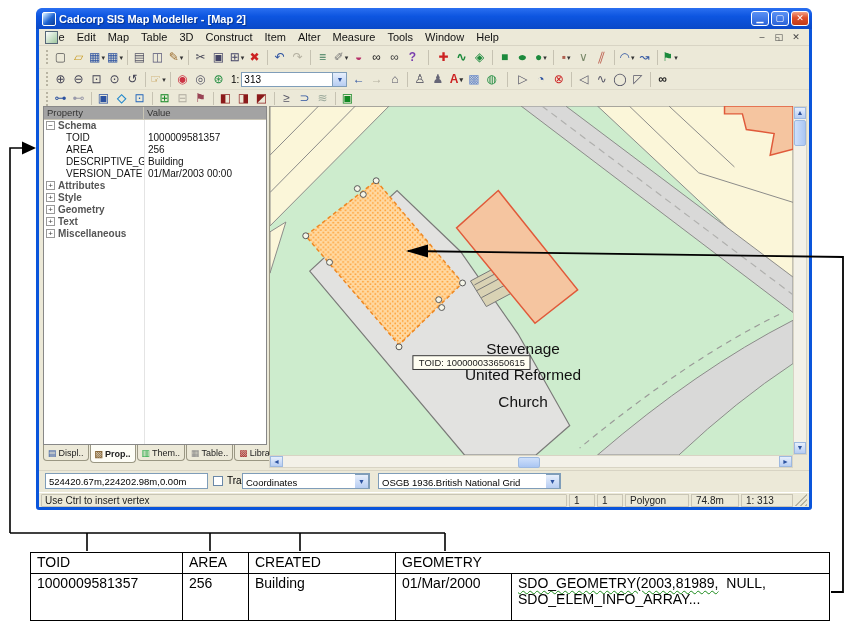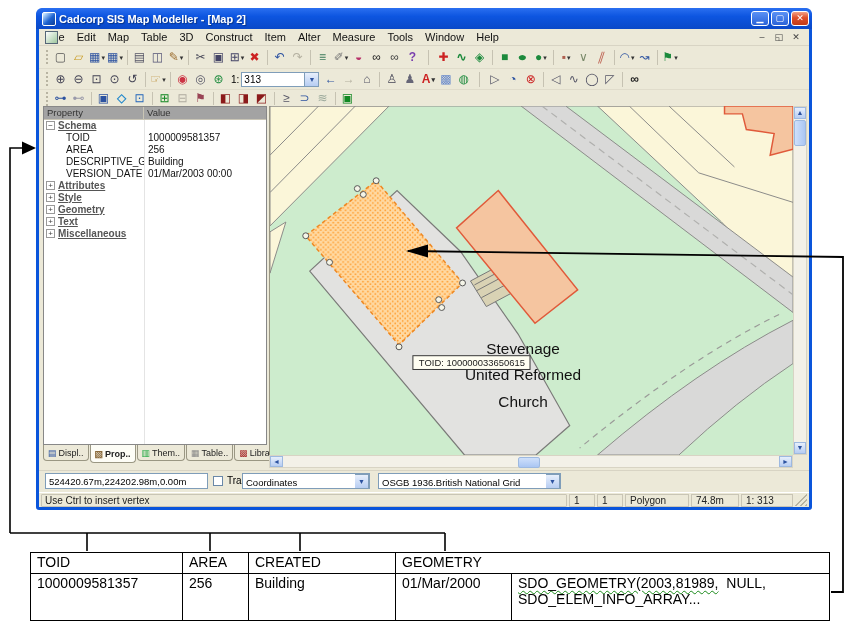--- a/index.html
+++ b/index.html
@@ -26,34 +26,34 @@
   .toolbar{position:absolute;left:0;right:0;display:flex;align-items:center;background:#ece9d8;padding-left:4px;}
   #tb1{top:35px;height:23px;border-bottom:1px solid #e0dccb;}
   #tb2{top:58px;height:21px;border-bottom:1px solid #e0dccb;}
   #tb3{top:79px;height:17px;}
   .grip{width:3px;height:14px;border-left:2px dotted #b8b4a2;margin:0 3px;}
   .tbi{display:inline-flex;align-items:center;justify-content:center;min-width:18px;height:17px;font-size:12px;
     line-height:17px;text-align:center;}
   .tbi .g{display:inline-block;}
   .tbi .dd{font-size:7px;color:#333;margin-left:1px;}
   .scale-wrap{display:inline-flex;align-items:center;font-size:10px;margin:0 3px;}
-  .scale-box{width:64px;height:15px;background:#fff;border:1px solid #7f9db9;font-size:10px;padding:0 2px;line-height:13px;}
+  .scale-box{width:92px;height:15px;background:#fff;border:1px solid #7f9db9;font-size:10px;padding:0 2px;line-height:13px;}
   .combo-arrow{width:14px;height:15px;background:linear-gradient(#e7effc,#b7cdf2);border:1px solid #7f9db9;border-left:none;
     color:#2c52a0;font-size:7px;line-height:14px;text-align:center;}
   
   #propgrid{position:absolute;left:4px;top:95px;width:224px;height:339px;background:#fff;border:1px solid #888;
     font-size:10px;overflow:hidden;}
   #propgrid .colline{position:absolute;left:100px;top:13px;bottom:0;width:1px;background:#e4e4e4;}
   .pgheader{display:flex;height:13px;background:#a3a3a3;border-bottom:1px solid #c9c5b5;font-size:9.5px;color:#333;position:relative;z-index:2;}
   .pgheader .h1{width:100px;border-right:1px solid #c9c5b5;padding-left:3px;}
   .pgheader .h2{flex:1;padding-left:3px;}
   .pgrow{display:flex;height:12px;line-height:12px;position:relative;z-index:2;}
   .pgbox{width:9px;height:9px;margin:1px 3px 0 2px;font-size:8px;line-height:7px;text-align:center;color:#444;flex:none;}
   .pgrow.cat .pgbox{border:1px solid #999;background:#fff;}
-  .pgrow.cat .pglabel{font-weight:bold;color:#555;text-decoration:underline;}
+  .pgrow.cat .pglabel{font-weight:bold;color:#555;}
   .pgrow.item .pglabel{padding-left:8px;color:#111;}
   .pglabel{width:86px;flex:none;white-space:nowrap;overflow:hidden;}
   .pgvalue{flex:1;padding-left:4px;color:#111;white-space:nowrap;overflow:hidden;}
   
   #paneltabs{position:absolute;left:4px;top:434px;width:226px;height:19px;display:flex;gap:1px;font-size:9px;}
   .tab{display:inline-flex;align-items:center;gap:2px;padding:1px 4px;border:1px solid #9a9783;border-top:none;
     border-radius:0 0 4px 4px;background:#ece9d8;height:16px;color:#222;}
   .tab.active{background:#fdfdf6;height:18px;font-weight:bold;}
   .tab .g{font-size:9px;}
   

